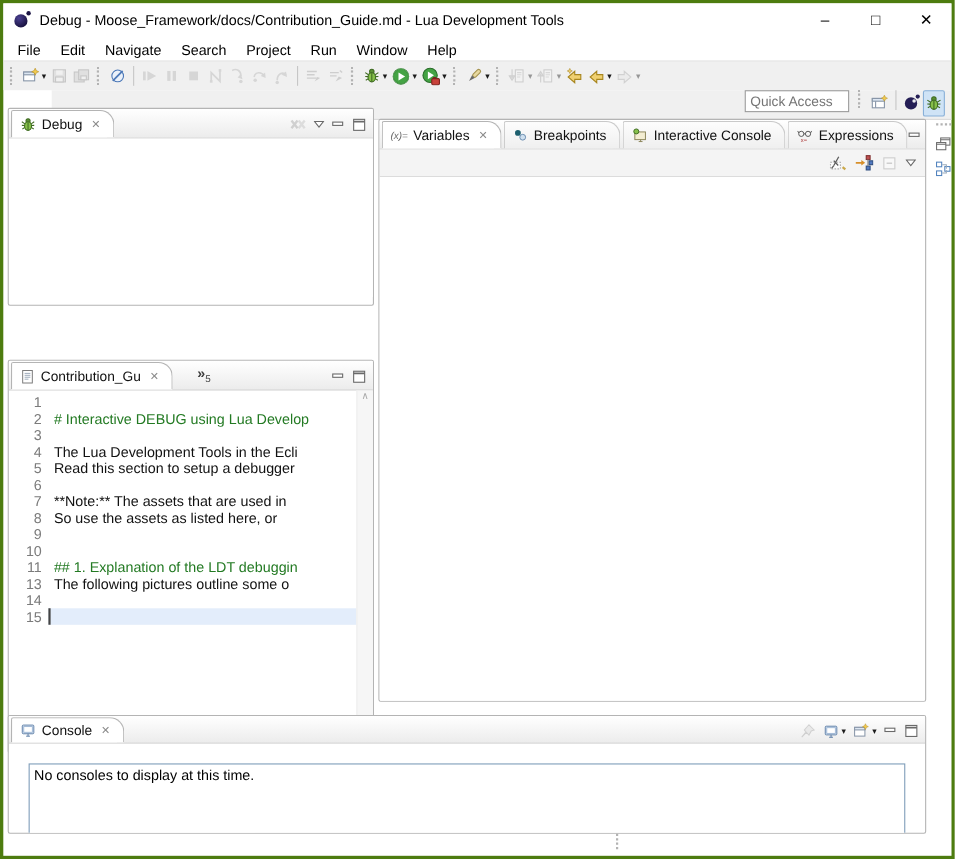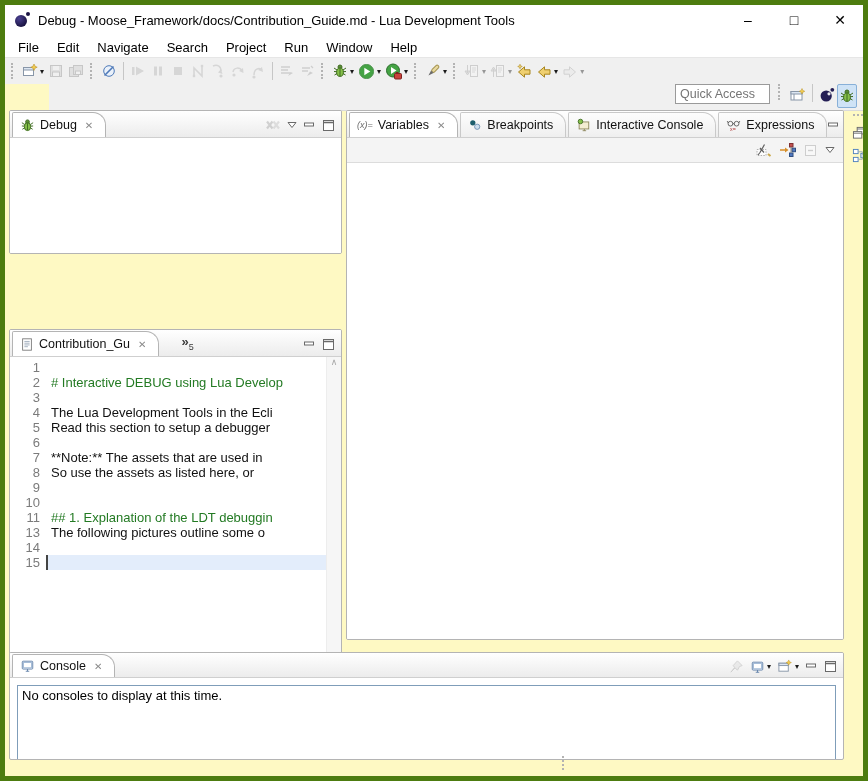--- a/index.html
+++ b/index.html
@@ -1,16 +1,16 @@
 <!DOCTYPE html>
 <html><head>
 <meta charset="utf-8">
 <style>
   html,body{margin:0;padding:0;background:#d4d4d4;}
-  .window{position:relative;width:868px;height:781px;background:#fef9c3;border:5px solid #4d7c0f;
+  .window{position:relative;width:868px;height:781px;background:#ffffff;border:3px solid #4d7c0f;
           box-sizing:border-box;font-family:"Liberation Sans",sans-serif;font-size:13px;color:#111;
           overflow:hidden;}
   
   .titlebar{height:30px;background:#fff;display:flex;align-items:center;}
   .app-icon{width:16px;height:16px;margin:0 8px 0 9px;position:relative;}
   .app-icon .orb{position:absolute;left:1px;top:3px;width:12px;height:12px;border-radius:50%;
                  background:radial-gradient(circle at 35% 30%, #4a4090, #1c1545 70%);}
   .app-icon .moon{position:absolute;right:0;top:0;width:4px;height:4px;border-radius:50%;background:#1c1545;}
   .title-text{flex:1;font-size:13px;color:#000;white-space:nowrap;overflow:hidden;}
   .wbtn{width:46px;height:30px;display:flex;align-items:center;justify-content:center;
@@ -55,21 +55,21 @@
   .vscroll{width:14px;background:#f6f6f6;display:flex;flex-direction:column;justify-content:space-between;
            align-items:center;color:#a9a9a9;font-size:9px;border-left:1px solid #ededed;}
   .hscroll{height:14px;background:#f0f0f0;display:flex;align-items:center;border-top:1px solid #e2e2e2;}
   .hsp{width:37px;flex:none;}
   .harrow{width:16px;text-align:center;color:#474747;font-weight:bold;font-size:11px;flex:none;}
   .htrack{flex:1;height:12px;position:relative;}
   .hthumb{position:absolute;left:12%;width:38%;top:1px;height:10px;background:#c9c9c9;}
   .chev{font-size:13px;font-weight:bold;color:#3c3c3c;position:relative;}
   .chev sub{font-size:9px;font-weight:normal;}
   
-  .console-area{margin:7px;border:1px solid #7f9db9;background:#fff;height:78px;box-sizing:border-box;
+  .console-area{margin:18px;border:1px solid #7f9db9;background:#fff;height:78px;box-sizing:border-box;
                 font-size:13px;color:#000;padding:2px 4px;}
   
   .rstrip{position:absolute;left:845px;top:105px;width:19px;height:648px;display:flex;flex-direction:column;
           align-items:center;gap:8px;padding-top:4px;box-sizing:border-box;}
   .rstrip .dots{width:14px;border-top:2px dotted #b3b3b3;height:2px;}
   
   .statusbar{position:absolute;left:0;right:0;bottom:0;height:26px;}
   .sdots{position:absolute;left:557px;top:6px;height:14px;border-left:2px dotted #b3b3b3;}
   .tab-icon-txt{font-size:9px;color:#6b6b6b;font-style:italic;}
 </style>
@@ -301,21 +301,21 @@
             <line x1="14" y1="8.5" x2="11" y2="8.7"></line>
             <line x1="13.5" y1="12" x2="11" y2="10.5"></line>
           </g>
           <circle cx="8" cy="4" r="2" fill="#5a8f34" stroke="#3f6b22"></circle>
           <ellipse cx="8" cy="9.2" rx="3.4" ry="4.2" fill="#86c04a" stroke="#3f6b22"></ellipse>
           <line x1="8" y1="5.5" x2="8" y2="13" stroke="#3f6b22"></line>
         </svg>
     </span>
   </div>
 
-  <div class="panel" style="left:4px;top:105px;width:333px;height:144px;">
+  <div class="panel" style="left:4px;top:95px;width:333px;height:180px;">
     <div class="phead">
       <div class="tab">
         <svg class="ic" width="15" height="15" viewBox="0 0 16 16">
             <g stroke="#3f6b22" stroke-width="1">
               <line x1="2" y1="5" x2="5" y2="7"></line>
               <line x1="2" y1="8.5" x2="5" y2="8.7"></line>
               <line x1="2.5" y1="12" x2="5" y2="10.5"></line>
               <line x1="14" y1="5" x2="11" y2="7"></line>
               <line x1="14" y1="8.5" x2="11" y2="8.7"></line>
               <line x1="13.5" y1="12" x2="11" y2="10.5"></line>

